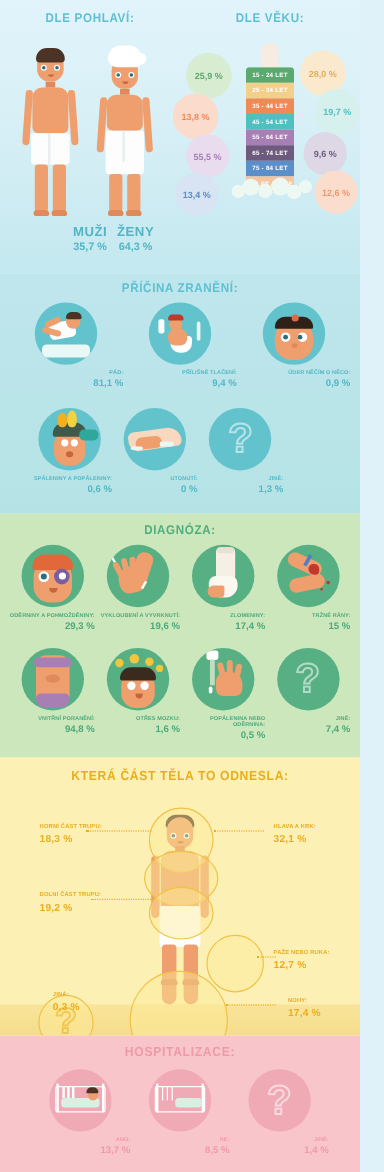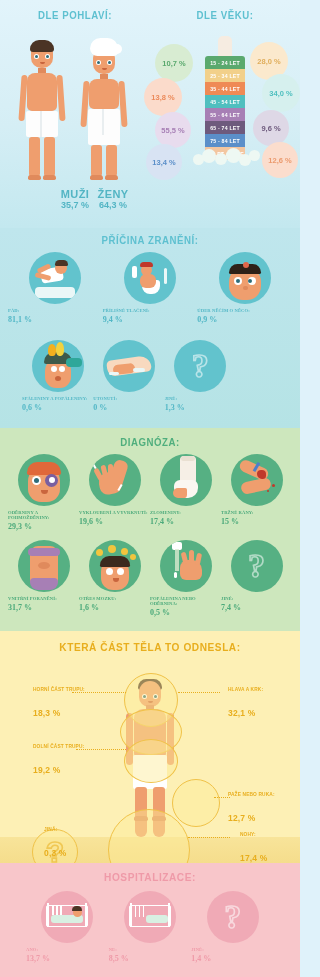--- a/index.html
+++ b/index.html
@@ -80,40 +80,40 @@
   .bands { position:absolute; top:10px; left:0; width:40px; border-radius:3px; overflow:hidden; }
   .bubbles-foam { position:absolute; bottom:-4px; left:-14px; width:70px; height:22px; }
   .foam { position:absolute; border-radius:50%; background:#eef8f3; }
 
   .abub { position:absolute; border-radius:50%; display:flex; align-items:center; justify-content:center;
           font-size:7.5px; font-weight:bold; }
   .abub span { position:relative; z-index:2; }
 
   
   .grid { position:absolute; left:8px; width:284px; display:flex; }
-  .cell { flex:1; text-align:left;font-family:Liberation Serif, serif; }
+  .cell { flex:1; text-align:right; }
   .circ { width:52px; height:52px; border-radius:50%; margin:0 auto; position:relative; overflow:hidden; }
   .clabel { margin-top:4px; font-size:4.6px; font-weight:bold; letter-spacing:.1px; text-transform:uppercase; }
   .cpct   { margin-top:2px; font-size:8px; font-weight:bold; }
   .blue-c  { background:#62c3cd; } .blue-t { color:#52b7c6; }
   .green-c { background:#56b083; } .green-t{ color:#4aa97a; }
   .pink-c  { background:#f0aab6; } .pink-t { color:#ef9aa8; }
 
   .qmark { position:absolute; left:0; top:0; width:100%; height:100%;
            display:flex; align-items:center; justify-content:center;
            font-size:34px; font-weight:bold; color:transparent;
            -webkit-text-stroke:1.6px rgba(255,255,255,.55); }
   .qmark.yellow { -webkit-text-stroke:1.6px rgba(232,174,30,.55); }
   .sh { position:absolute; }
 
   
   .bodyfig { position:absolute; left:112px; top:36px; width:76px; height:188px; }
   .ring { position:absolute; border:1px solid #f0c248; border-radius:50%; background:rgba(253,235,150,.45); }
   .bplabel { position:absolute; font-size:4.8px; font-weight:bold; color:#e8ae1e; text-transform:uppercase; letter-spacing:.15px; }
-  .bppct   { font-size:8.5px; font-weight:bold; color:#e8ae1e; margin-top:16px; }
+  .bppct   { font-size:8.5px; font-weight:bold; color:#e8ae1e; margin-top:2px; }
   .leader { position:absolute; border-top:1px dotted #e8ae1e; height:0; }
 
   .bfig-head { position:absolute; left:27px; top:14px; width:22px; height:26px; border-radius:11px 11px 10px 10px; background:#ef9e6e; }
   .bfig-hair { position:absolute; left:26px; top:12px; width:24px; height:11px; border-radius:12px 12px 4px 4px; background:#4b3425; }
   .bfig-neck { position:absolute; left:34px; top:38px; width:8px; height:6px; background:#e08a5c; }
   .bfig-torso{ position:absolute; left:22px; top:42px; width:32px; height:48px; border-radius:9px 9px 4px 4px; background:#ef9e6e; }
   .bfig-arm  { position:absolute; top:46px; width:7px; height:52px; border-radius:4px; background:#ef9e6e; }
   .bfig-arm.l{ left:14px; } .bfig-arm.r{ right:14px; }
   .bfig-towel{ position:absolute; left:21px; top:88px; width:34px; height:34px; background:#fff; border-radius:2px; }
   .bfig-leg  { position:absolute; top:120px; width:12px; height:50px; border-radius:3px 3px 6px 6px; background:#ef9e6e; }
@@ -224,30 +224,30 @@
           <div class="foam" style="left:2px;top:8px;width:11px;height:11px"></div>
           <div class="foam" style="left:11px;top:3px;width:14px;height:14px"></div>
           <div class="foam" style="left:24px;top:7px;width:12px;height:12px"></div>
           <div class="foam" style="left:35px;top:2px;width:15px;height:15px"></div>
           <div class="foam" style="left:48px;top:8px;width:12px;height:12px"></div>
           <div class="foam" style="left:58px;top:4px;width:11px;height:11px"></div>
         </div>
       </div>
 
       <div class="abub" style="left:5px;top:6px;width:38px;height:38px;background:#d8ecd2;color:#5aa96e">
-        <span>10,7 %</span>
+        <span>25,9 %</span>
         </div>
       <div class="abub" style="left:100px;top:4px;width:38px;height:38px;background:#fbe9cd;color:#e0ae5c">
         <span>28,0 %</span>
         </div>
       <div class="abub" style="left:-6px;top:40px;width:38px;height:38px;background:#fbdbcb;color:#ec8a5a">
         <span>13,8 %</span>
         </div>
       <div class="abub" style="left:112px;top:36px;width:38px;height:38px;background:#d6f0ee;color:#4fbfbf">
-        <span>34,0 %</span>
+        <span>19,7 %</span>
         </div>
       <div class="abub" style="left:5px;top:74px;width:36px;height:36px;background:#e8dcee;color:#a77fb5">
         <span>55,5 %</span>
         </div>
       <div class="abub" style="left:103px;top:72px;width:36px;height:36px;background:#ded8e6;color:#6e5a7d">
         <span>9,6 %</span>
         </div>
       <div class="abub" style="left:-4px;top:106px;width:36px;height:36px;background:#d8e3f3;color:#5b8fc9">
         <span>13,4 %</span>
         </div>
@@ -400,21 +400,21 @@
 
     <div class="grid" style="top:112px">
       <div class="cell">
         <div class="circ green-c">
           <div class="sh" style="left:12px;top:6px;width:28px;height:42px;background:#ef9e6e;border-radius:8px"></div>
           <div class="sh" style="left:10px;top:8px;width:32px;height:8px;background:#a77fb5;border-radius:5px"></div>
           <div class="sh" style="left:12px;bottom:2px;width:28px;height:12px;background:#a77fb5;border-radius:4px 4px 8px 8px"></div>
           <div class="sh" style="left:20px;top:22px;width:12px;height:7px;background:#e08a5c;border-radius:50%"></div>
         </div>
         <div class="clabel green-t">VNITŘNÍ PORANĚNÍ:</div>
-        <div class="cpct green-t">31,7 %</div>
+        <div class="cpct green-t">94,8 %</div>
       </div>
 
       <div class="cell">
         <div class="circ green-c">
           <div class="sh" style="left:12px;top:18px;width:28px;height:32px;background:#ef9e6e;border-radius:14px 14px 12px 12px"></div>
           <div class="sh" style="left:11px;top:16px;width:30px;height:11px;background:#3b2a1e;border-radius:15px 15px 3px 3px"></div>
           <div class="sh" style="left:7px;top:9px;width:7px;height:7px;background:#f2c53e;border-radius:50%"></div>
           <div class="sh" style="left:19px;top:5px;width:8px;height:8px;background:#f2c53e;border-radius:50%"></div>
           <div class="sh" style="left:32px;top:8px;width:7px;height:7px;background:#f2c53e;border-radius:50%"></div>
           <div class="sh" style="right:5px;top:14px;width:6px;height:6px;background:#f2c53e;border-radius:50%"></div>

